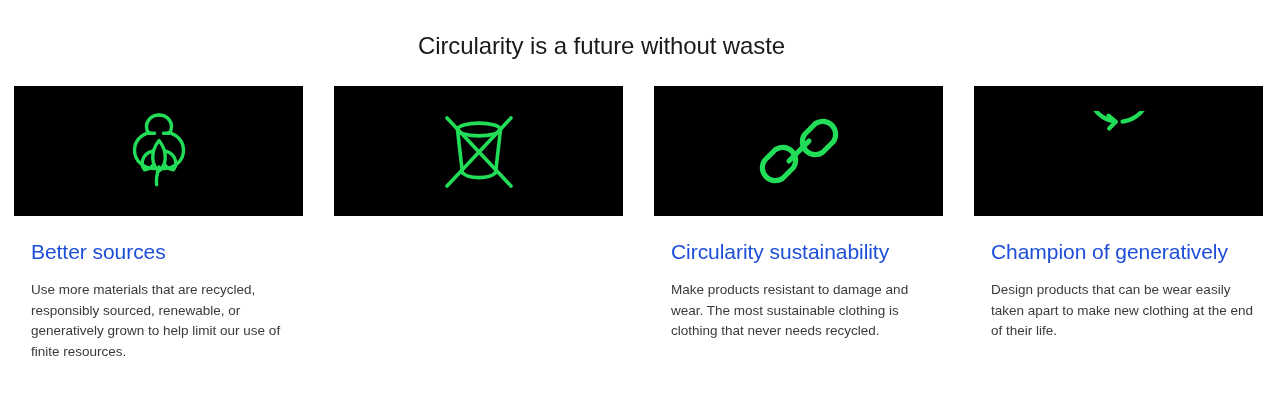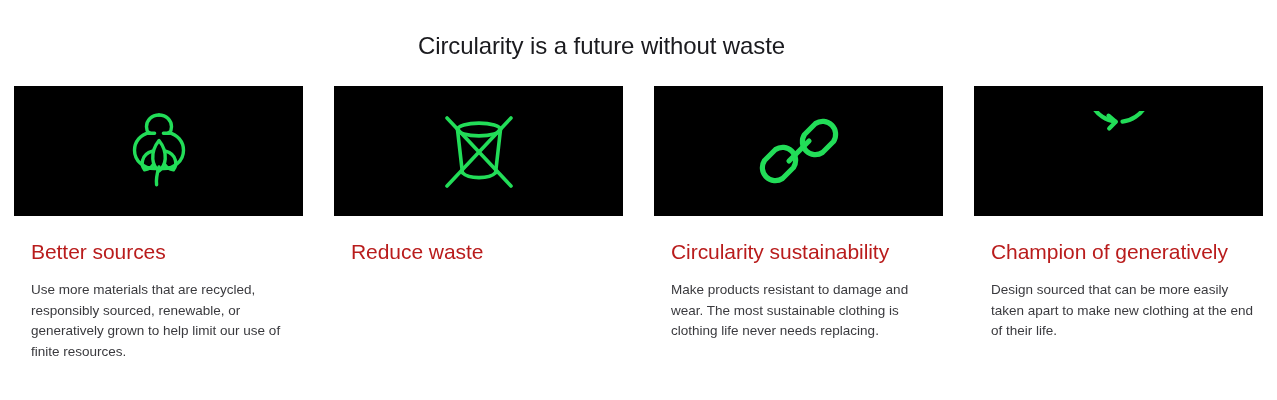--- a/index.html
+++ b/index.html
@@ -57,21 +57,21 @@
     justify-content: center;
   }
 
   .card-media svg {
     display: block;
   }
 
   .card-title {
     font-size: 21px;
     font-weight: 500;
-    color: #b91c1c;
+    color: #1d4ed8;
     line-height: 31px;
     margin: 20px 0 0 17px;
     letter-spacing: -0.05px;
     max-width: 250px;
   }
 
   .card-body {
     font-size: 13.5px;
     font-weight: 400;
     color: #3a3a3e;
@@ -117,44 +117,43 @@
           <g stroke="#22dd58" stroke-width="3.6" stroke-linecap="round" stroke-linejoin="round" fill="none">
             <ellipse cx="40" cy="19.5" rx="21.5" ry="6.4"></ellipse>
             <path d="M18.5 19.5 L23.4 62.6"></path>
             <path d="M61.5 19.5 L56.6 62.6"></path>
             <path d="M23.4 62.6 C26.6 66.2 33 67.6 40 67.6 C47 67.6 53.4 66.2 56.6 62.6"></path>
             <path d="M8 8 L72 76"></path>
             <path d="M72 8 L8 76"></path>
           </g>
         </svg>
       </div>
-      <div class="card-title">Reduce waste</div>
     </div>
 
     <div class="card">
       <div class="card-media">
         <svg width="82" height="82" viewBox="0 0 82 82" fill="none">
           <g stroke="#22dd58" stroke-width="5.2" stroke-linecap="round" stroke-linejoin="round" fill="none">
             <path d="M46.5 24.5 L57.5 13.5 A13 13 0 0 1 75.5 31.5 L64.5 42.5 A13 13 0 0 1 46.5 24.5 Z"></path>
             <path d="M35.5 57.5 L24.5 68.5 A13 13 0 0 1 6.5 50.5 L17.5 39.5 A13 13 0 0 1 35.5 57.5 Z"></path>
             <path d="M31 51 L51 31"></path>
           </g>
         </svg>
       </div>
       <div class="card-title">Circularity sustainability</div>
-      <div class="card-body card-body--wide">Make products resistant to damage and wear. The most sustainable clothing is clothing life never needs replacing.</div>
+      <div class="card-body card-body--wide">Make products resistant to damage and wear. The most sustainable clothing is clothing that never needs recycled.</div>
     </div>
 
     <div class="card card--wide-body">
       <div class="card-media">
         <svg width="80" height="80" viewBox="0 0 80 80" fill="none">
           <g stroke="#22dd58" stroke-width="4.2" stroke-linecap="round" stroke-linejoin="round" fill="none">
             <path d="M43.5 10.6 A30 30 0 1 0 36.5 10.6"></path>
             <path d="M29.5 4.6 L36.8 10.8 L30.2 17.4"></path>
           </g>
         </svg>
       </div>
       <div class="card-title">Champion of generatively</div>
-      <div class="card-body">Design sourced that can be more easily taken apart to make new clothing at the end of their life.</div>
+      <div class="card-body">Design products that can be wear easily taken apart to make new clothing at the end of their life.</div>
     </div>
 
   </div>
 </div>
 
 </body></html>

